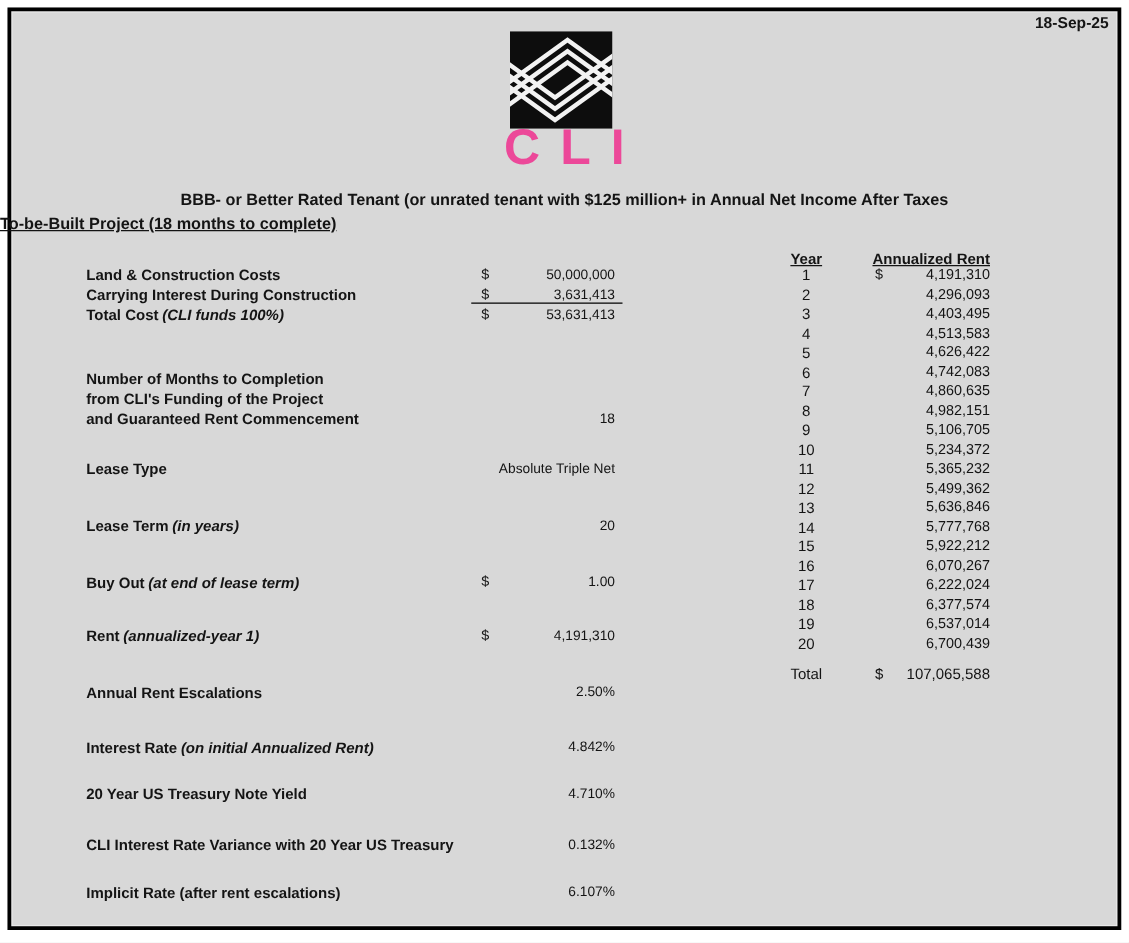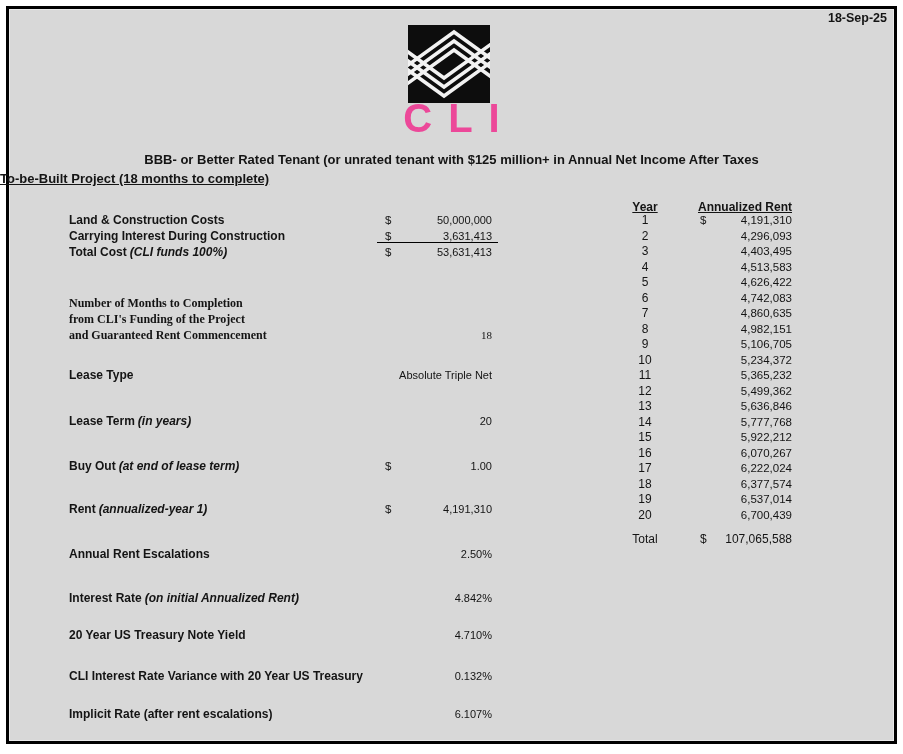--- a/index.html
+++ b/index.html
@@ -24,21 +24,21 @@
 
   
   .arow { position:absolute; left:69px; width:423px; height:16px; line-height:16px;
           font-size:12px; }
   .albl { position:absolute; left:0; white-space:nowrap; font-weight:bold;text-align:right; }
   .albl i { font-style:italic; margin-left:3px; }
   .acur { position:absolute; left:316px; font-size:11.5px; font-weight:normal; }
   .aval { position:absolute; right:0; font-size:11px; font-weight:normal; white-space:nowrap; }
   .uline { position:absolute; left:308px; right:-6px; top:0; height:15px;
            border-bottom:1.5px solid #000; }
-  .arow.multi { height:48px;font-family:Liberation Serif, serif; }
+  .arow.multi { height:48px; }
   .arow.multi .lline { display:block; height:16px; line-height:16px; font-weight:bold; }
   .arow.multi .aval { bottom:0; top:auto; }
 
   
   .rt-head { position:absolute; left:600px; top:200px; width:192px; height:15px;
              font-size:12px; font-weight:bold; }
   .rt-yearh { position:absolute; left:15px; width:60px; text-align:center;
               text-decoration:underline; }
   .rt-renth { position:absolute; right:0; text-decoration:underline; }
   .rt-rows { position:absolute; left:600px; top:213px; width:192px; }

